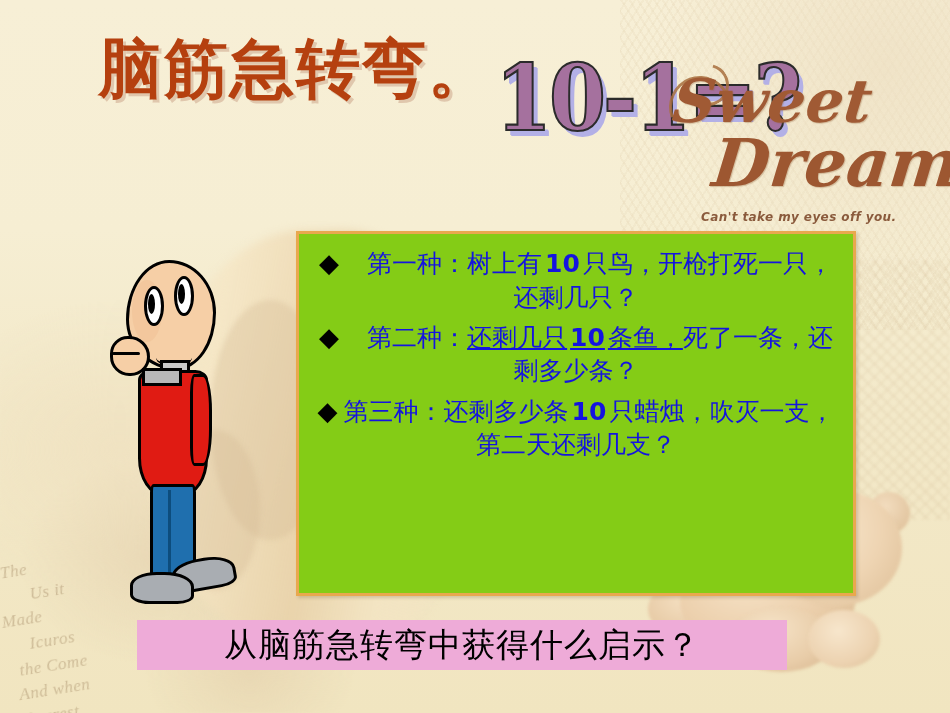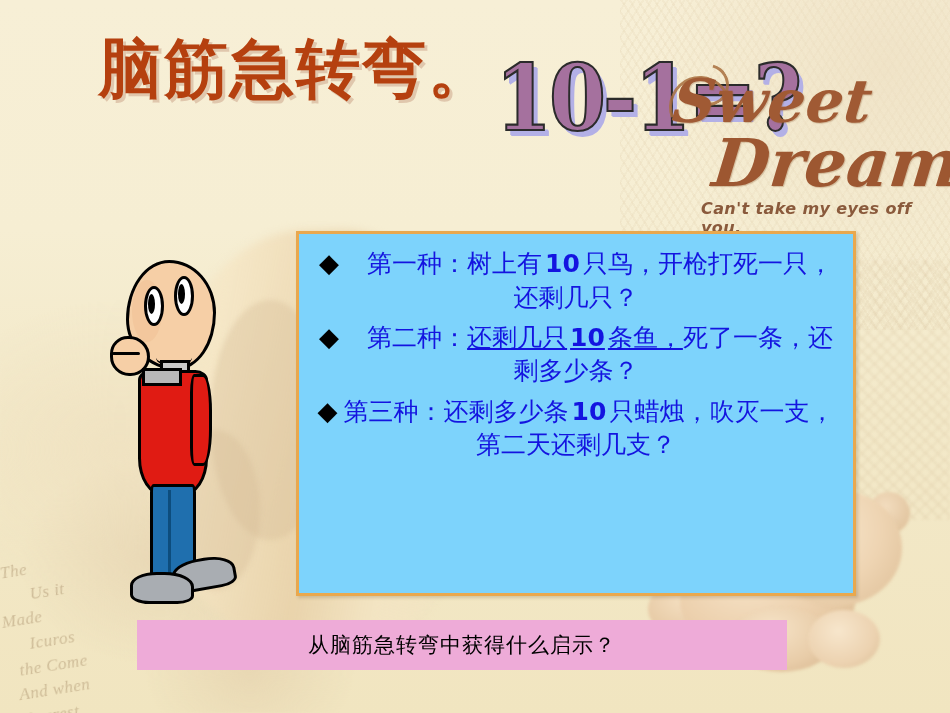--- a/index.html
+++ b/index.html
@@ -124,23 +124,23 @@
     text-shadow:1px 1px 1px rgba(150,100,60,.35);
   }
   .logo .line2{
     position:absolute;left:48px;top:62px;
     font-family:"DejaVu Serif",serif;font-style:italic;font-weight:bold;
     font-size:66px;color:#9d5731;
     transform:skewX(-6deg);
     text-shadow:1px 1px 1px rgba(150,100,60,.35);
   }
   .logo .line3{
-    position:absolute;left:36px;top:137px;
+    position:absolute;left:36px;top:148px;
     font-family:"DejaVu Sans",sans-serif;font-style:italic;font-weight:bold;
-    font-size:16px;color:#8a5a3c;letter-spacing:.4px;
+    font-size:12px;color:#8a5a3c;letter-spacing:.4px;
   }
   .logo .swirl{
     position:absolute;border:3px solid #a9703f;border-radius:50%;
     border-right-color:transparent;border-bottom-color:transparent;
     opacity:.85;
   }
   .sw1{left:4px;top:14px;width:56px;height:56px;transform:rotate(25deg);}
   .sw2{left:22px;top:2px;width:36px;height:36px;transform:rotate(150deg);}
 
   
@@ -174,21 +174,21 @@
   .blegs{left:68px;top:256px;width:40px;height:98px;background:#1f6fae;border:3px solid #000;
     border-radius:8% 8% 4% 4%;}
   .blegline{left:86px;top:262px;width:3px;height:84px;background:#0d4d7d;}
   .bshoe{height:26px;background:#a9adb2;border:3px solid #000;border-radius:42% 46% 26% 30%;}
   .bshoe.l{left:48px;top:344px;width:58px;}
   .bshoe.r{left:90px;top:330px;width:58px;transform:rotate(-10deg);}
 
   
   .box{
     position:absolute;left:296px;top:231px;width:560px;height:365px;
-    background:#7dd3fc;
+    background:#84cc16;
     border:3px solid #e9a84e;
     box-sizing:border-box;
     box-shadow:2px 2px 3px rgba(120,95,60,.25);
     padding:12px 10px 0 10px;
   }
   .para{
     color:#1414e0;
     font-family:"DejaVu Serif",serif;
     font-size:25px;
     line-height:1.33;
@@ -211,21 +211,21 @@
   .u{text-decoration:underline;text-underline-offset:2px;}
 
   
   .banner{
     position:absolute;left:137px;top:620px;width:650px;height:50px;
     background:#eeabd8;
     display:flex;align-items:center;justify-content:center;
   }
   .banner span{
     font-family:"DejaVu Serif",serif;
-    font-size:21px;color:#000;letter-spacing:1px;white-space:nowrap;
+    font-size:33px;color:#000;letter-spacing:1px;white-space:nowrap;
   }
 </style>
 </head>
 <body>
 
 <div id="slide">
 
   <div class="bg-base"></div>
   <div class="bg-cloth"></div>
   <div class="bg-drape"></div>

